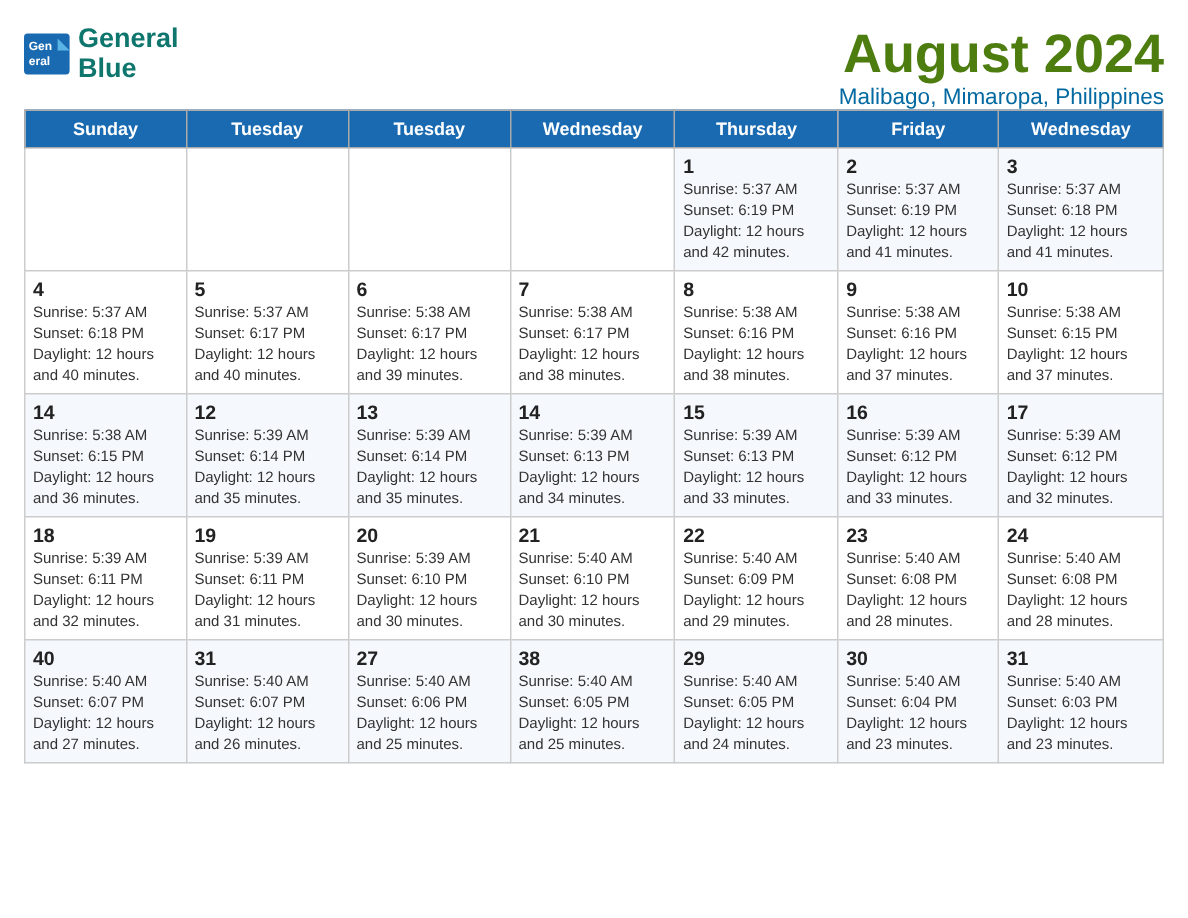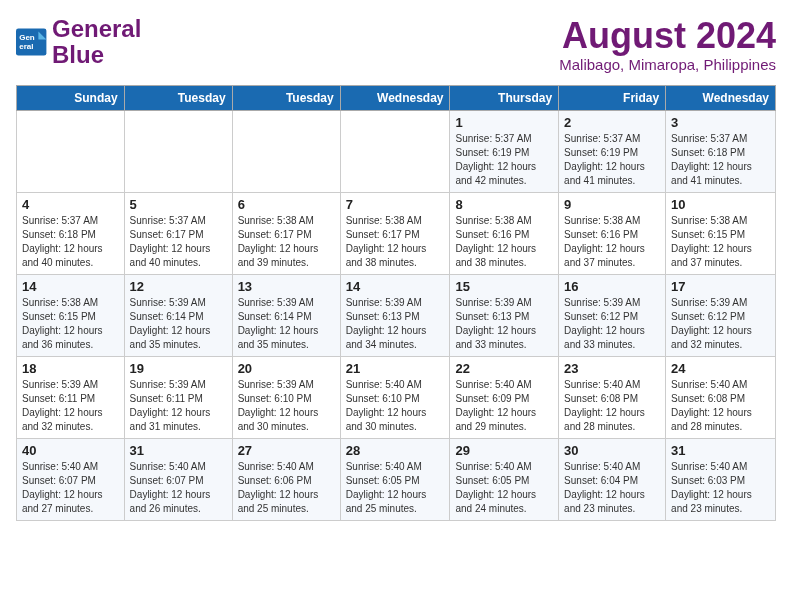--- a/index.html
+++ b/index.html
@@ -7,60 +7,59 @@
       font-family: Arial, sans-serif;
       background: #fff;
       width: 792px;
       min-height: 612px;
       padding: 16px;
     }
     .header {
       display: flex;
       justify-content: space-between;
       align-items: flex-start;
-      margin-bottom: 12px;
     }
     .logo {
       display: flex;
       align-items: center;
       gap: 4px;
     }
     .logo-text {
-      font-size: 24px;
+      font-size: 18px;
       font-weight: bold;
-      color: #701a75;
+      color: #0f766e;
       line-height: 1.1;
     }
     .logo-icon {
       width: 32px;
       height: 28px;
     }
     .title-block {
       text-align: right;
     }
     .month-year {
       font-size: 36px;
       font-weight: bold;
-      color: #701a75;
+      color: #4d7c0f;
       line-height: 1.1;
     }
     .location {
       font-size: 15px;
-      color: #701a75;
+      color: #0369a1;
     }
     table {
       width: 100%;
       border-collapse: collapse;
       font-size: 11px;
     }
     thead tr th {
       background-color: #1a6ab1;
       color: #fff;
       padding: 5px 6px;
-      text-align: right;
+      text-align: center;
       font-size: 12px;
       font-weight: bold;
       border: 1px solid #aaa;
     }
     tbody tr td {
       border: 1px solid #ccc;
       vertical-align: top;
       padding: 4px 5px;
       width: 113px;
       height: 82px;
@@ -316,21 +315,21 @@
 and 26 minutes.</div>
         </td>
         <td>
           <span class="day-number">27</span>
           <div class="day-info" style="white-space: pre-line;">Sunrise: 5:40 AM
 Sunset: 6:06 PM
 Daylight: 12 hours
 and 25 minutes.</div>
         </td>
         <td>
-          <span class="day-number">28</span>
+          <span class="day-number">38</span>
           <div class="day-info" style="white-space: pre-line;">Sunrise: 5:40 AM
 Sunset: 6:05 PM
 Daylight: 12 hours
 and 25 minutes.</div>
         </td>
         <td>
           <span class="day-number">29</span>
           <div class="day-info" style="white-space: pre-line;">Sunrise: 5:40 AM
 Sunset: 6:05 PM
 Daylight: 12 hours

